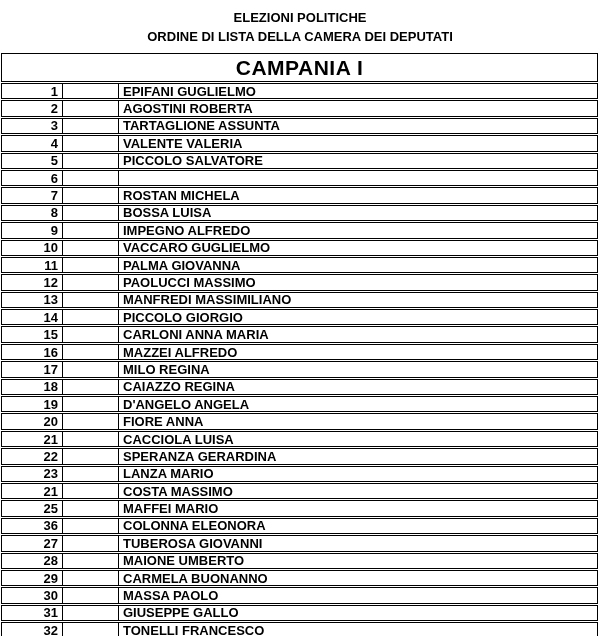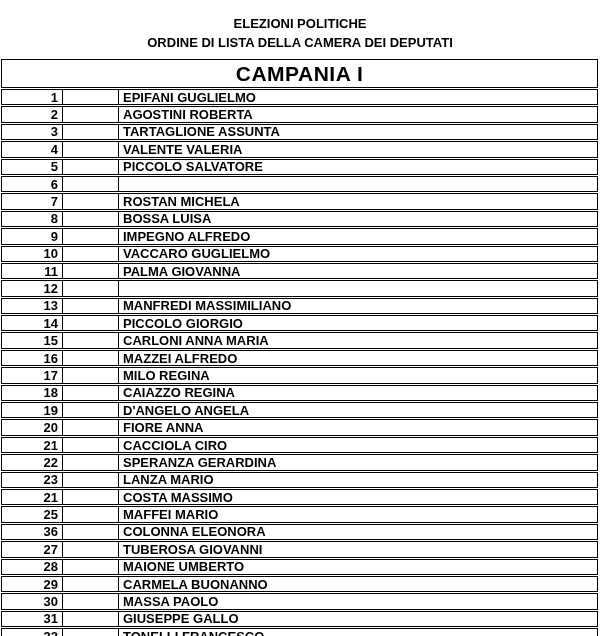--- a/index.html
+++ b/index.html
@@ -4,21 +4,21 @@
 <style>
   * { margin: 0; padding: 0; box-sizing: border-box; }
   html, body {
     width: 600px;
     height: 636px;
     background: #ffffff;
     overflow: hidden;
     font-family: "Liberation Sans", "DejaVu Sans", sans-serif;
   }
   .titles {
-    padding-top: 14px;
+    padding-top: 8px;
     text-align: center;
     font-weight: bold;
     font-size: 13px;
     line-height: 19px;
     color: #000000;
   }
   .list-table {
     margin-top: 7px;
     margin-left: 1px;
     width: 597px;
@@ -189,20 +189,23 @@
     <div class="cell cell-name">
       <span>PALMA GIOVANNA</span>
     </div>
   </div>
 
   <div class="row">
     <div class="cell cell-num">
       <span>12</span>
     </div>
     <div class="cell cell-symbol"></div>
+    <div class="cell cell-name">
+      <span>PAOLUCCI MASSIMO</span>
+    </div>
   </div>
 
   <div class="row">
     <div class="cell cell-num">
       <span>13</span>
     </div>
     <div class="cell cell-symbol"></div>
     <div class="cell cell-name">
       <span>MANFREDI MASSIMILIANO</span>
     </div>
@@ -277,21 +280,21 @@
       <span>FIORE ANNA</span>
     </div>
   </div>
 
   <div class="row">
     <div class="cell cell-num">
       <span>21</span>
     </div>
     <div class="cell cell-symbol"></div>
     <div class="cell cell-name">
-      <span>CACCIOLA CIRO</span>
+      <span>CACCIOLA LUISA</span>
     </div>
   </div>
 
   <div class="row">
     <div class="cell cell-num">
       <span>22</span>
     </div>
     <div class="cell cell-symbol"></div>
     <div class="cell cell-name">
       <span>SPERANZA GERARDINA</span>

